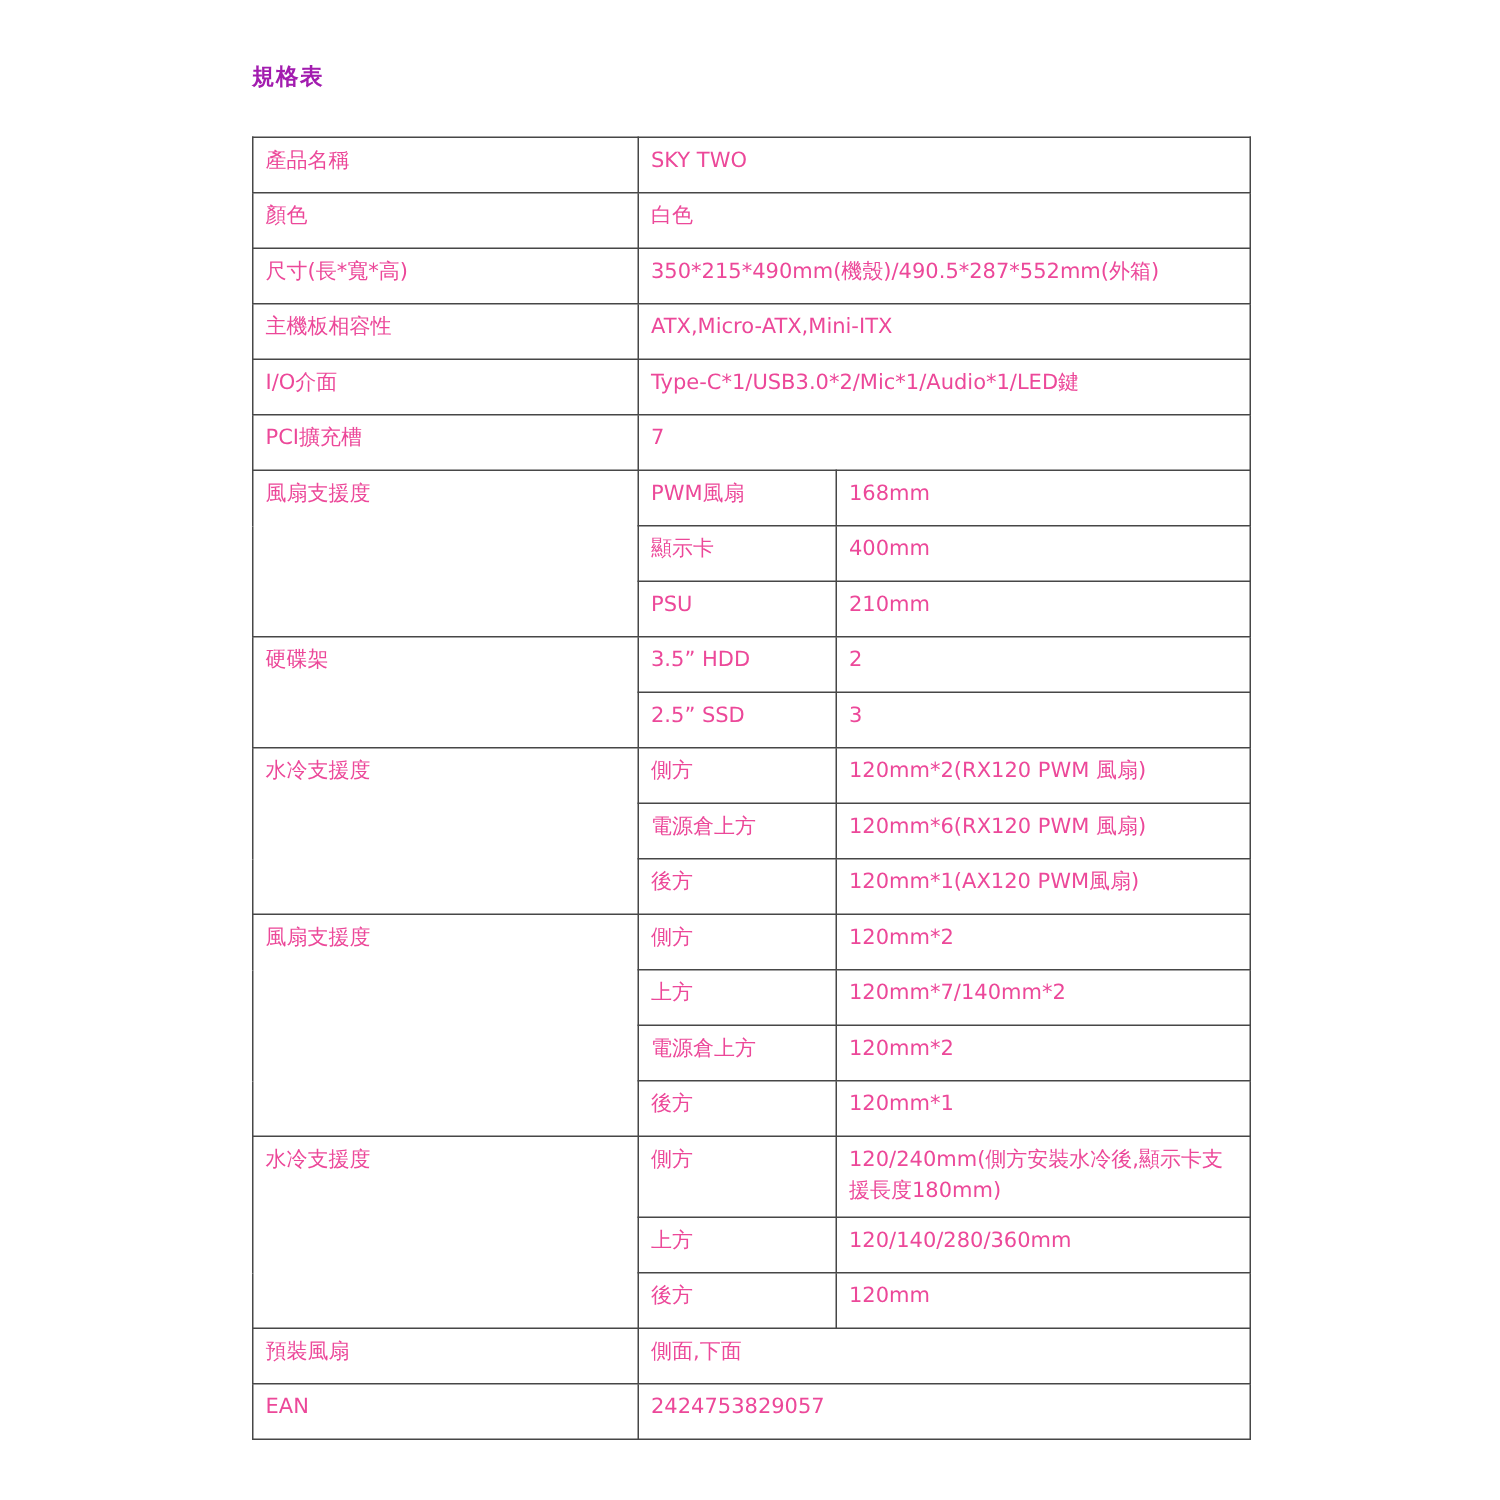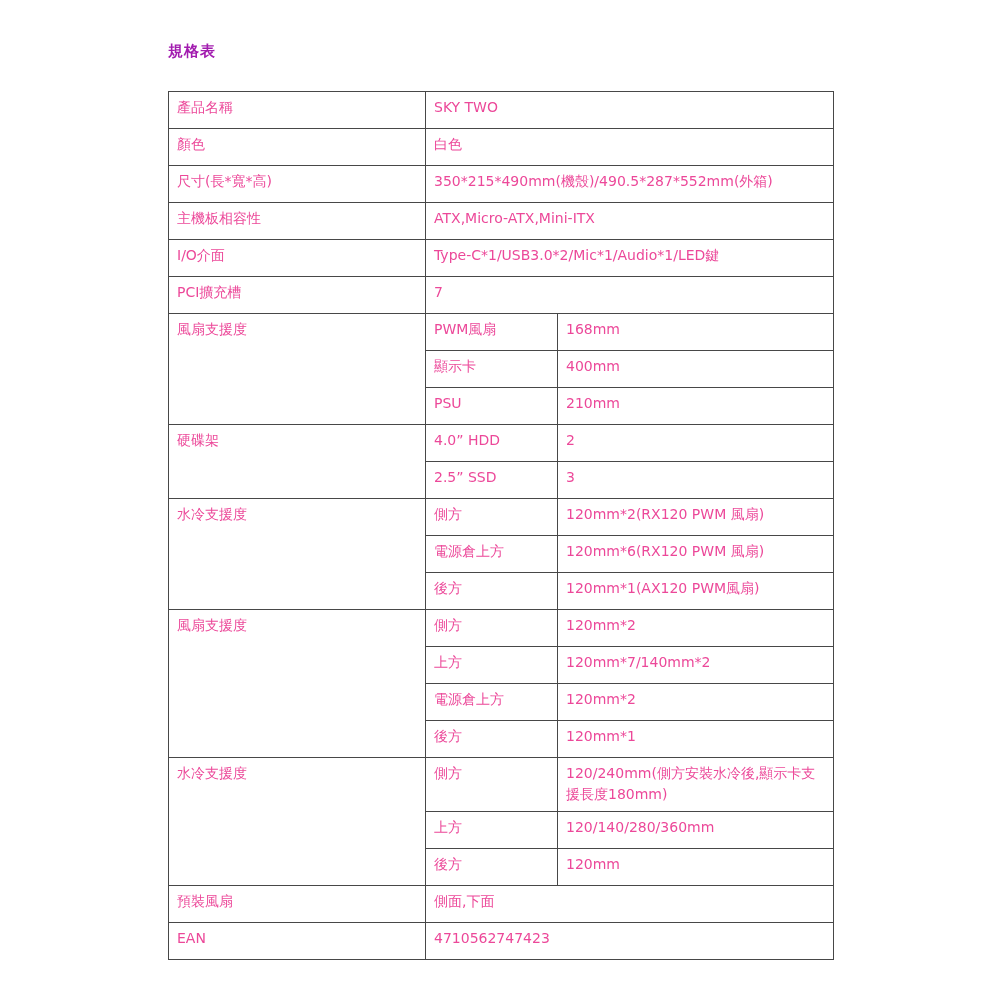--- a/index.html
+++ b/index.html
@@ -102,21 +102,21 @@
         <tr>
           <td class="sublabel-cell">顯示卡</td>
           <td class="value-cell">400mm</td>
         </tr>
         <tr>
           <td class="sublabel-cell">PSU</td>
           <td class="value-cell">210mm</td>
         </tr>
         <tr>
           <td class="label-cell" rowspan="2">硬碟架</td>
-          <td class="sublabel-cell">4.0” HDD</td>
+          <td class="sublabel-cell">3.5” HDD</td>
           <td class="value-cell">2</td>
         </tr>
         <tr>
           <td class="sublabel-cell">2.5” SSD</td>
           <td class="value-cell">3</td>
         </tr>
         <tr>
           <td class="label-cell" rowspan="3">水冷支援度</td>
           <td class="sublabel-cell">側方</td>
           <td class="value-cell">120mm*2(RX120 PWM 風扇)</td>
@@ -158,17 +158,17 @@
         <tr>
           <td class="sublabel-cell">後方</td>
           <td class="value-cell">120mm</td>
         </tr>
         <tr>
           <td class="label-cell" rowspan="1">預裝風扇</td>
           <td class="value-cell" colspan="2">側面,下面</td>
         </tr>
         <tr>
           <td class="label-cell" rowspan="1">EAN</td>
-          <td class="value-cell" colspan="2">4710562747423</td>
+          <td class="value-cell" colspan="2">2424753829057</td>
         </tr>
       </tbody>
   </table>
 </div>
 
 </body></html>

